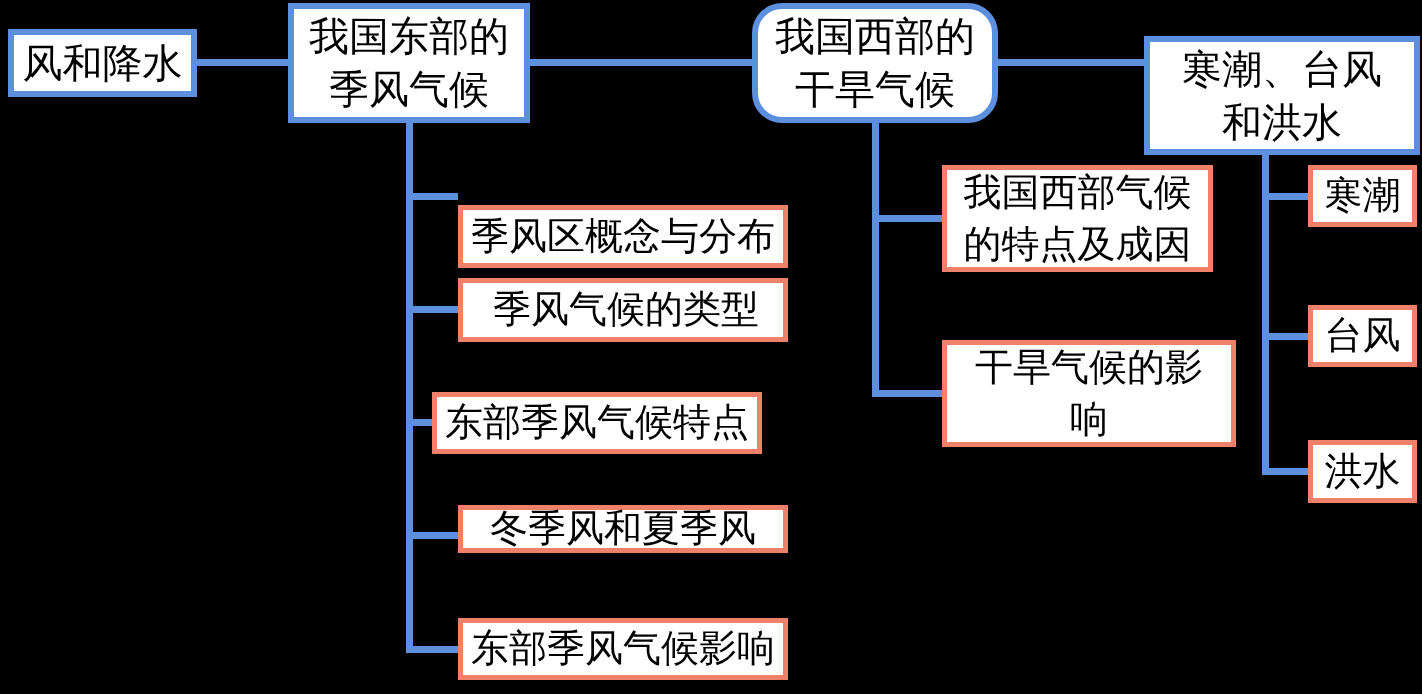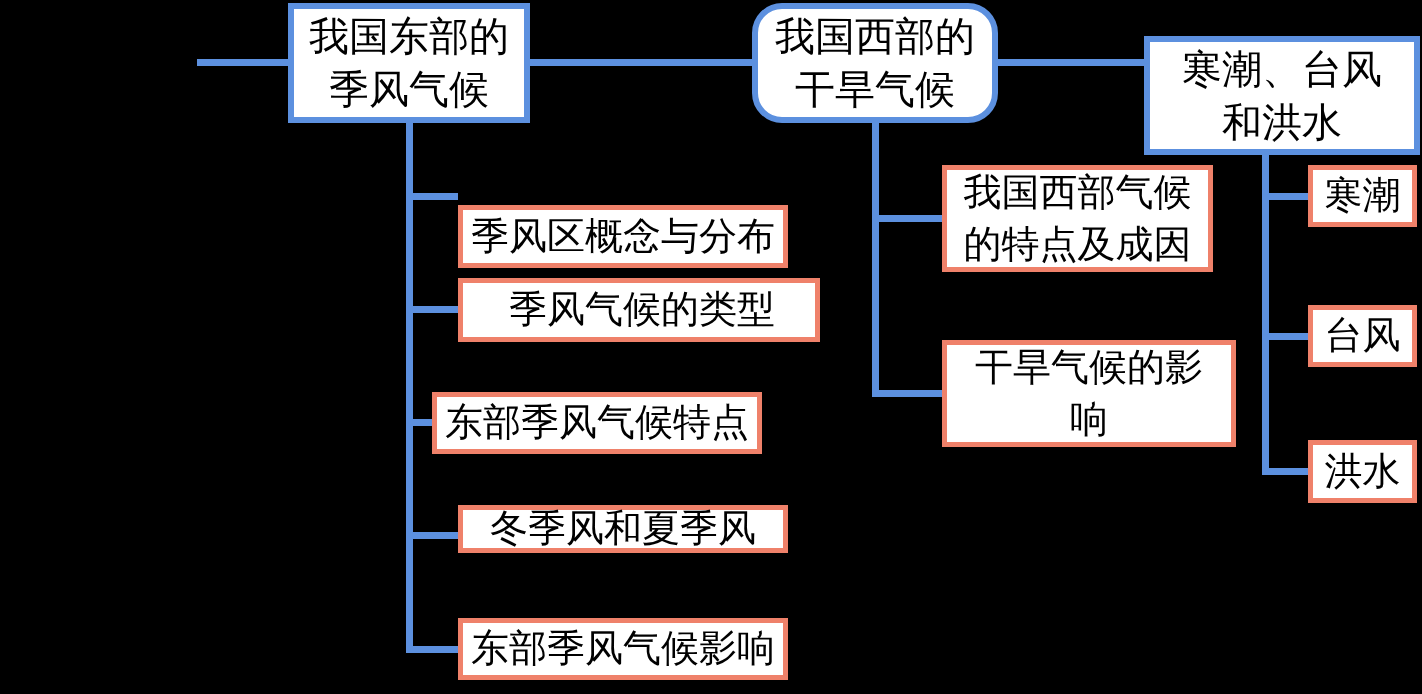--- a/index.html
+++ b/index.html
@@ -48,21 +48,21 @@
   }
 
   
   .n-root { left: 8px;    top: 29px; width: 189px; height: 68px; }
   .n-east { left: 288px;  top: 3px;  width: 242px; height: 120px; }
   .n-west { left: 752px;  top: 3px;  width: 246px; height: 120px; border-radius: 30px; }
   .n-haz  { left: 1144px; top: 3px;  width: 276px; height: 119px; margin-top: 33px; }
 
   
   .n-b1 { left: 458px; top: 165px; width: 330px; height: 63px; margin-top: 40px; }
-  .n-b2 { left: 458px; top: 278px; width: 362px; height: 64px; padding-left: 6px; }
+  .n-b2 { left: 458px; top: 278px; width: 330px; height: 64px; padding-left: 6px; }
   .n-b3 { left: 432px; top: 392px; width: 330px; height: 62px; }
   .n-b4 { left: 458px; top: 505px; width: 330px; height: 48px; }
   .n-b5 { left: 458px; top: 618px; width: 330px; height: 62px; }
 
   
   .n-c1 { left: 942px; top: 165px; width: 271px; height: 107px; }
   .n-c2 { left: 942px; top: 340px; width: 294px; height: 107px; }
 
   
   .n-d1 { left: 1308px; top: 165px; width: 109px; height: 62px; }
@@ -111,20 +111,21 @@
 
   <div class="line t-c"></div>
   <div class="line s-c1"></div>
   <div class="line s-c2"></div>
 
   <div class="line t-d"></div>
   <div class="line s-d1"></div>
   <div class="line s-d2"></div>
   <div class="line s-d3"></div>
 
+  <div class="node topic n-root">风和降水</div>
   <div class="node topic n-east">我国东部的
 季风气候</div>
   <div class="node topic n-west">我国西部的
 干旱气候</div>
   <div class="node topic n-haz">寒潮、台风
 和洪水</div>
 
   <div class="node subtopic n-b1">季风区概念与分布</div>
   <div class="node subtopic n-b2">季风气候的类型</div>
   <div class="node subtopic n-b3">东部季风气候特点</div>

